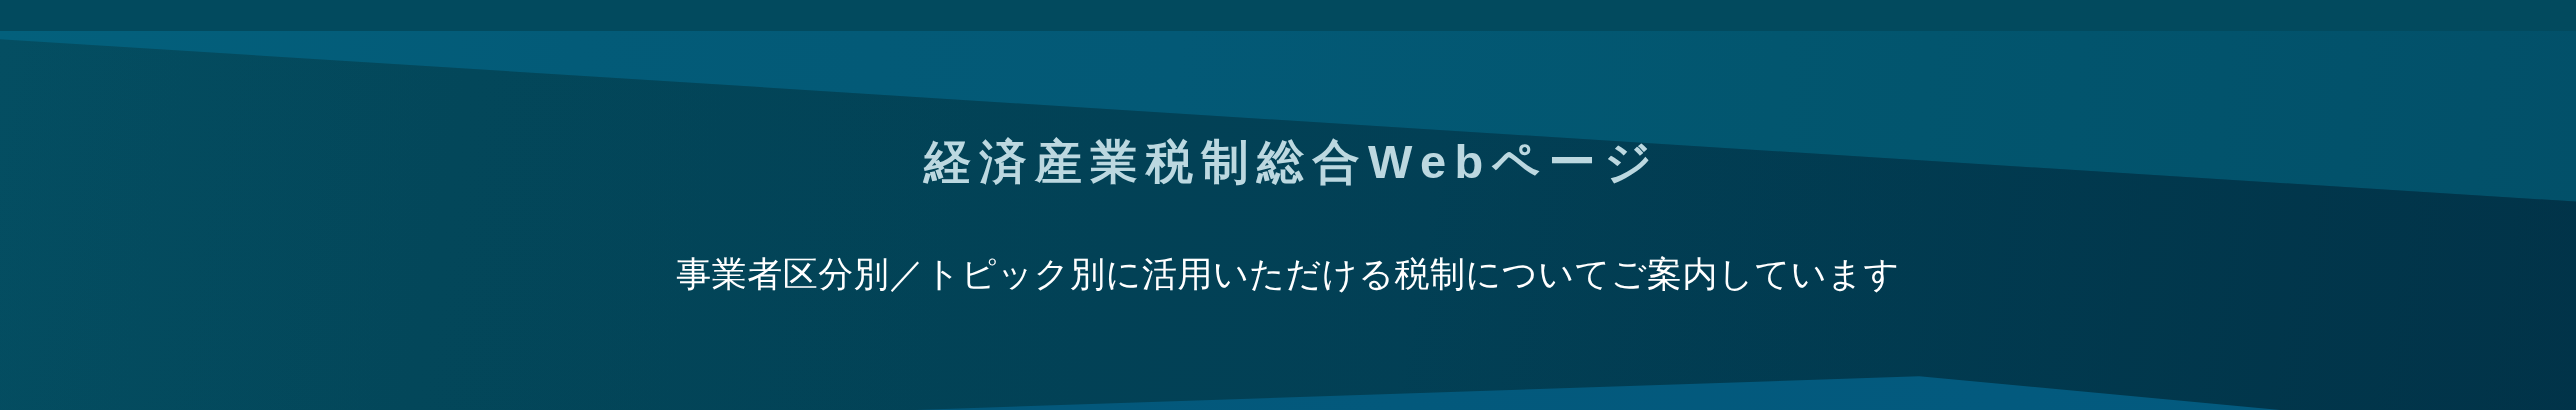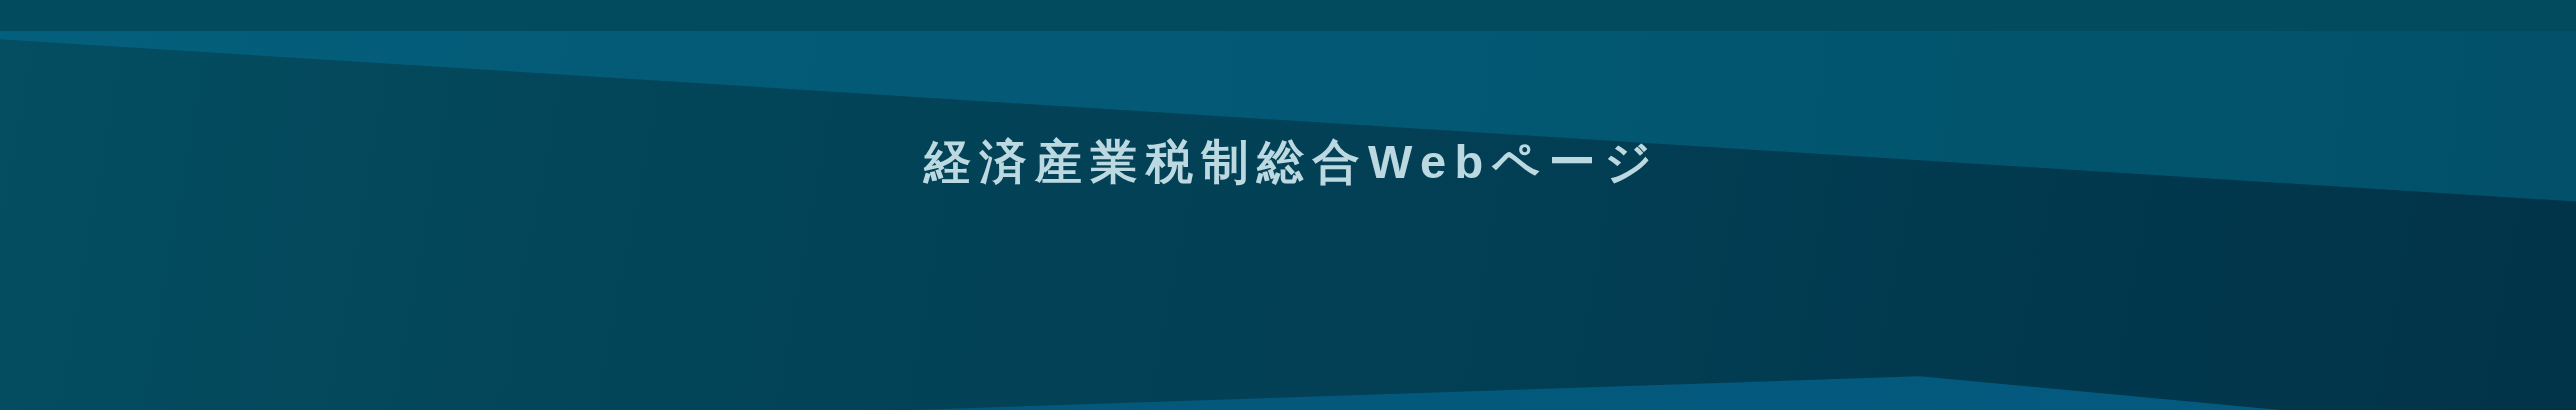--- a/index.html
+++ b/index.html
@@ -127,16 +127,17 @@
 
 <div class="hero-banner">
 
   <div class="hero-base"></div>
   <div class="hero-wedge-top"></div>
   <div class="hero-shade"></div>
   <div class="hero-wedge-bottom"></div>
 
   <div class="hero-content">
     <h1 class="hero-title">経済産業税制総合Webページ</h1>
+    <p class="hero-subtitle">事業者区分別／トピック別に活用いただける税制についてご案内しています</p>
   </div>
 
 </div>
 
 
 </body></html>

